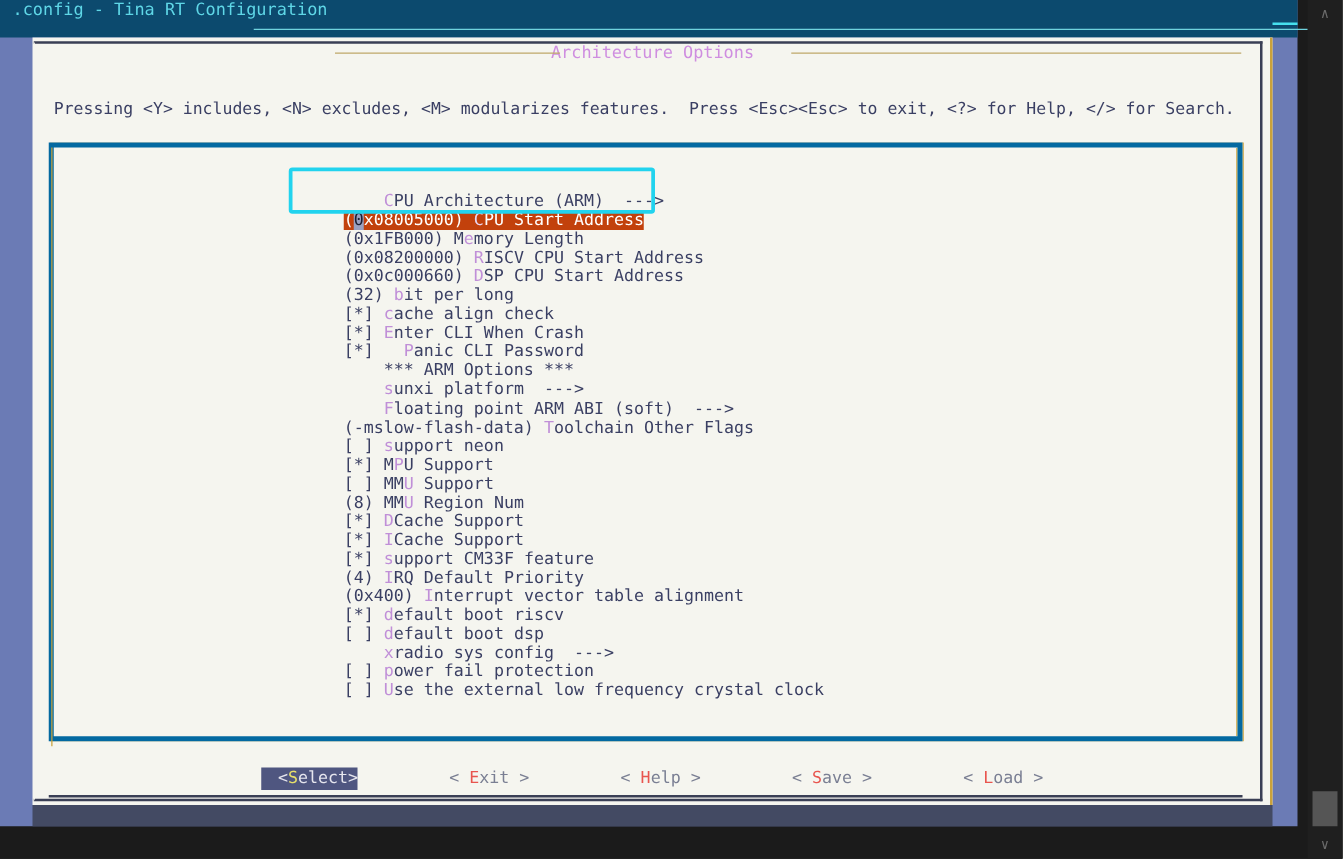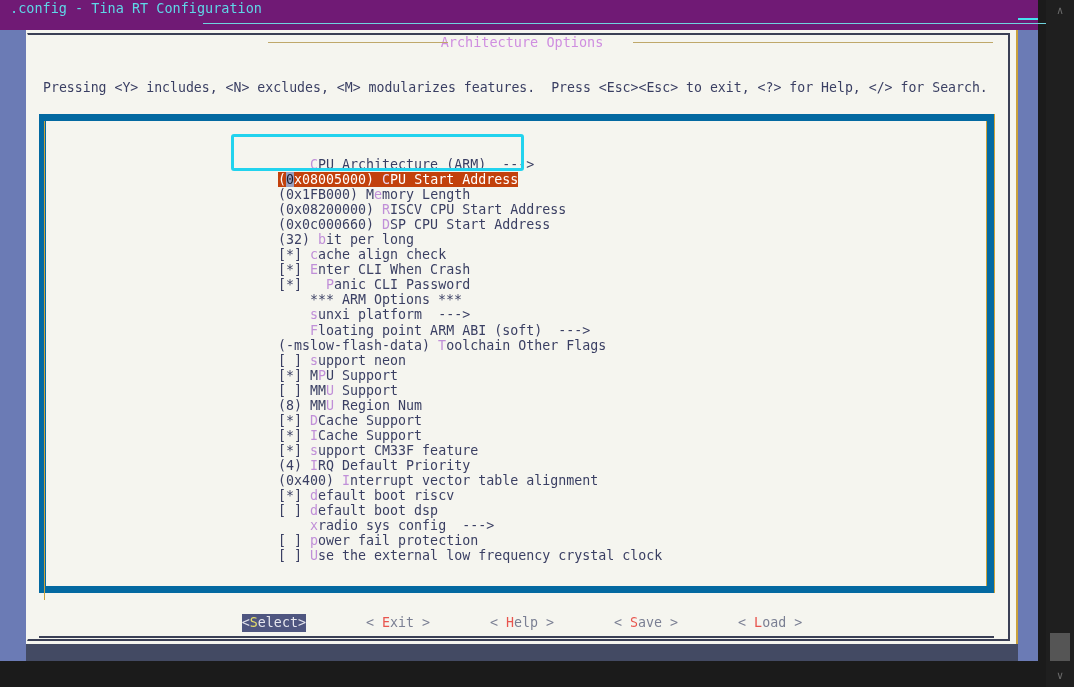--- a/index.html
+++ b/index.html
@@ -22,21 +22,21 @@
   .term-window {
     position: absolute;
     left: 0; top: 0;
     width: 1038px; height: 661px;
     background: #6b7bb5;
   }
   .term-titlebar {
     position: absolute;
     left: 0; top: 0;
     width: 1038px; height: 30px;
-    background: #701a75;
+    background: #0c4a6e;
     padding: 1px 0 0 10px;
   }
   .title-line1 {
     color: #5fd7e7;
     font-size: 13.5px;
     line-height: 15px;
     white-space: pre;
     letter-spacing: 0px;
   }
   .title-line2 {
@@ -113,21 +113,21 @@
     font-size: 13.2px;
     line-height: 15.2px;
     white-space: pre;
   }
 
   
   .listbox {
     position: absolute;
     left: 13px; top: 84px;
     width: 955px; height: 479px;
-    border: 7px solid #0369a1;
+    border: 4px solid #0369a1;
     box-shadow: -1px 0 0 0 #caa23c inset, 1px 0 0 0 #caa23c;
     background: #f5f5ef;
   }
   .listbox::after {
     content: "";
     position: absolute;
     left: -2px; top: 0;
     width: 1px; height: 479px;
     background: #caa23c;
   }
@@ -166,21 +166,21 @@
   .buttonbar {
     position: absolute;
     left: 0; top: 584px;
     width: 992px;
     text-align: center;
     white-space: pre;
     font-size: 13.3px;
     line-height: 18px;
     color: #7a7f93;
   }
-  .btn { display: inline-block; white-space: pre; }
+  .btn { display: inline-block; white-space: pre; padding-left: 13px; }
   .btn .bhk { color: #e8554e; }
   .btn.active {
     background: #4f5680;
     color: #e6e6ee;
   }
   .btn.active .bhk { color: #e8e06a; }
   .btn-gap { display: inline-block; width: 60px; }
   .bar-rule {
     position: absolute;
     left: 13px; top: 606px;

